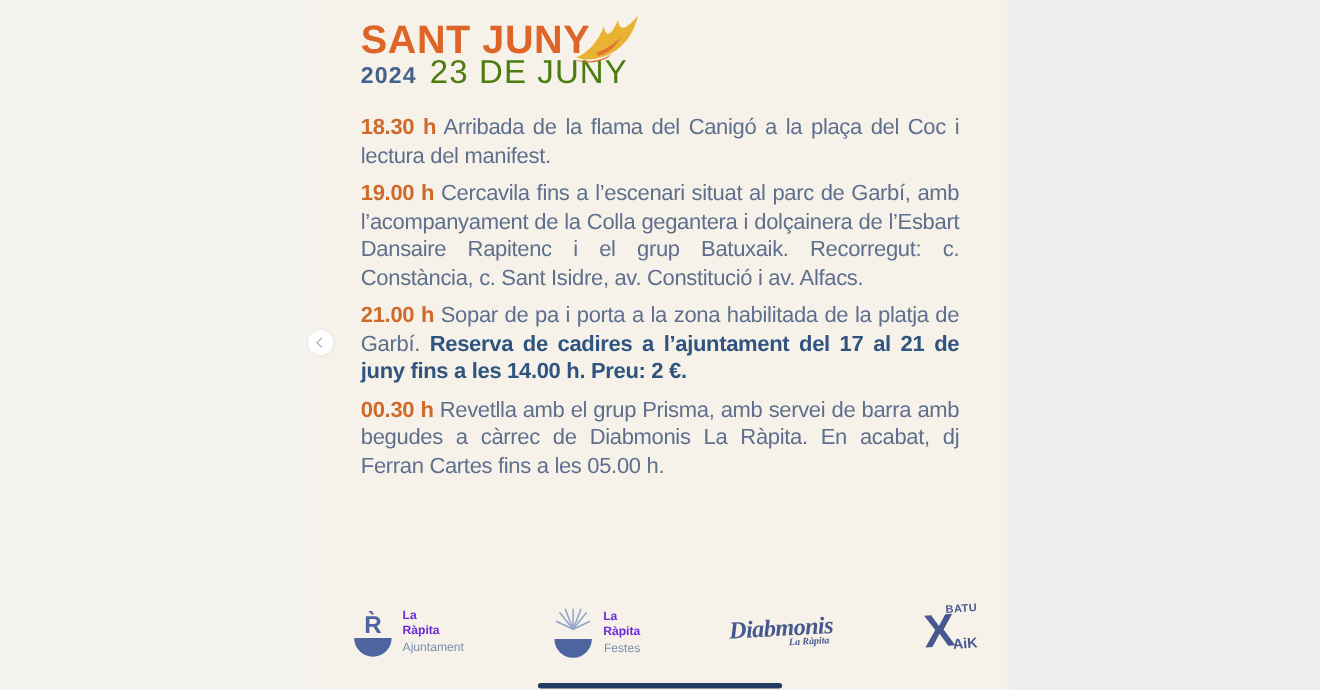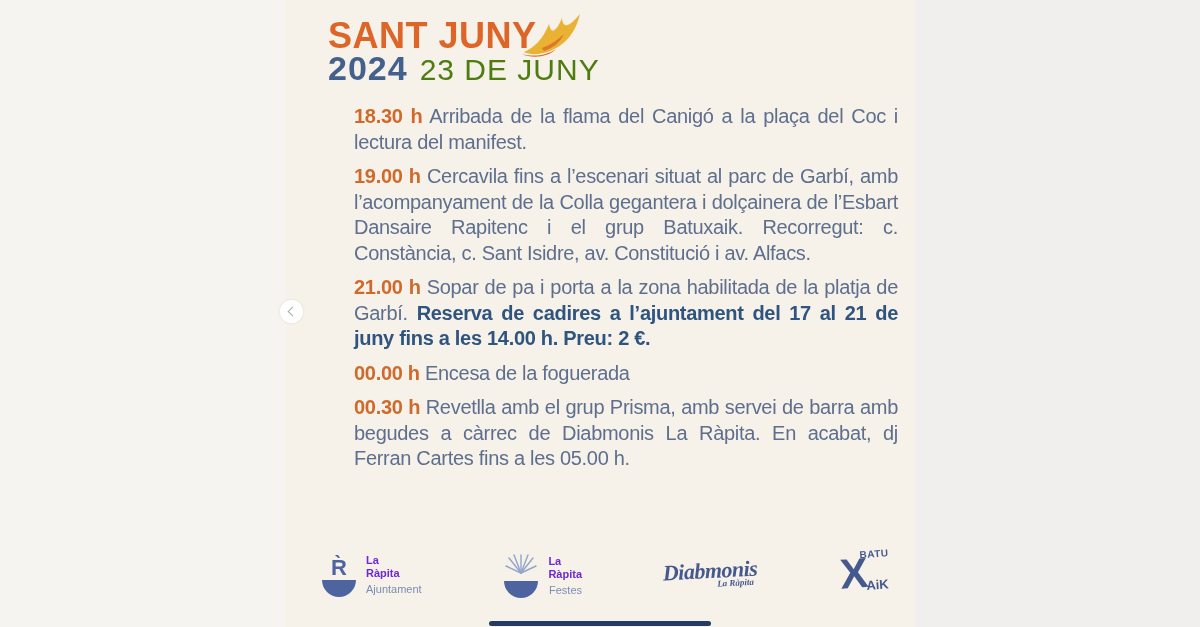--- a/index.html
+++ b/index.html
@@ -34,33 +34,32 @@
     position: relative; z-index: 2;
     font-size: 36px; font-weight: 800; letter-spacing: 0.5px;
     color: #dd6527; line-height: 36px;
   }
   .flame {
     position: absolute; left: 192px; top: -6px; z-index: 1;
     width: 62px; height: 48px;
   }
   .subtitle-row { position: absolute; left: 0; top: 31px; z-index: 0; white-space: nowrap; }
   .year {
-    font-size: 34px; font-weight: 800; letter-spacing: 1px;
+    font-size: 21px; font-weight: 800; letter-spacing: 1px;
     color: #44608c;
   }
   .date {
     font-size: 30px; font-weight: 500; letter-spacing: 1px;
     color: #4d7c0f; margin-left: 12px;
   }
 
   
   .schedule {
     position: absolute; left: 42px; top: 104px;
     width: 544px;
-    margin-left: 26px;
   }
   .item {
     margin: 0 0 9px 0;
     font-size: 20px; line-height: 25.5px; letter-spacing: -0.3px;
     color: #5d6f8d;
     text-align: justify;
   }
   .time { font-weight: 700; color: #cf6a2b; }
   .em  { font-weight: 700; color: #2f547f; }
 
@@ -141,24 +140,20 @@
         <span>Arribada de la flama del Canigó a la plaça del Coc i lectura del manifest.</span>
       </p>
       <p class="item">
         <b class="time">19.00 h</b>
         <span>Cercavila fins a l’escenari situat al parc de Garbí, amb l’acompanyament de la Colla gegantera i dolçainera de l’Esbart Dansaire Rapitenc i el grup Batuxaik. Recorregut: c. Constància, c. Sant Isidre, av. Constitució i av. Alfacs.</span>
       </p>
       <p class="item">
         <b class="time">21.00 h</b>
         <span>Sopar de pa i porta a la zona habilitada de la platja de Garbí.</span>
         <b class="em">Reserva de cadires a l’ajuntament del 17 al 21 de juny fins a les 14.00 h. Preu: 2 €.</b>
-      </p>
-      <p class="item">
-        <b class="time">00.00 h</b>
-        <span>Encesa de la foguerada</span>
       </p>
       <p class="item">
         <b class="time">00.30 h</b>
         <span>Revetlla amb el grup Prisma, amb servei de barra amb begudes a càrrec de Diabmonis La Ràpita. En acabat, dj Ferran Cartes fins a les 05.00 h.</span>
       </p>
     </div>
 
     <div class="logos">
 
       <div class="logo logo-la">

